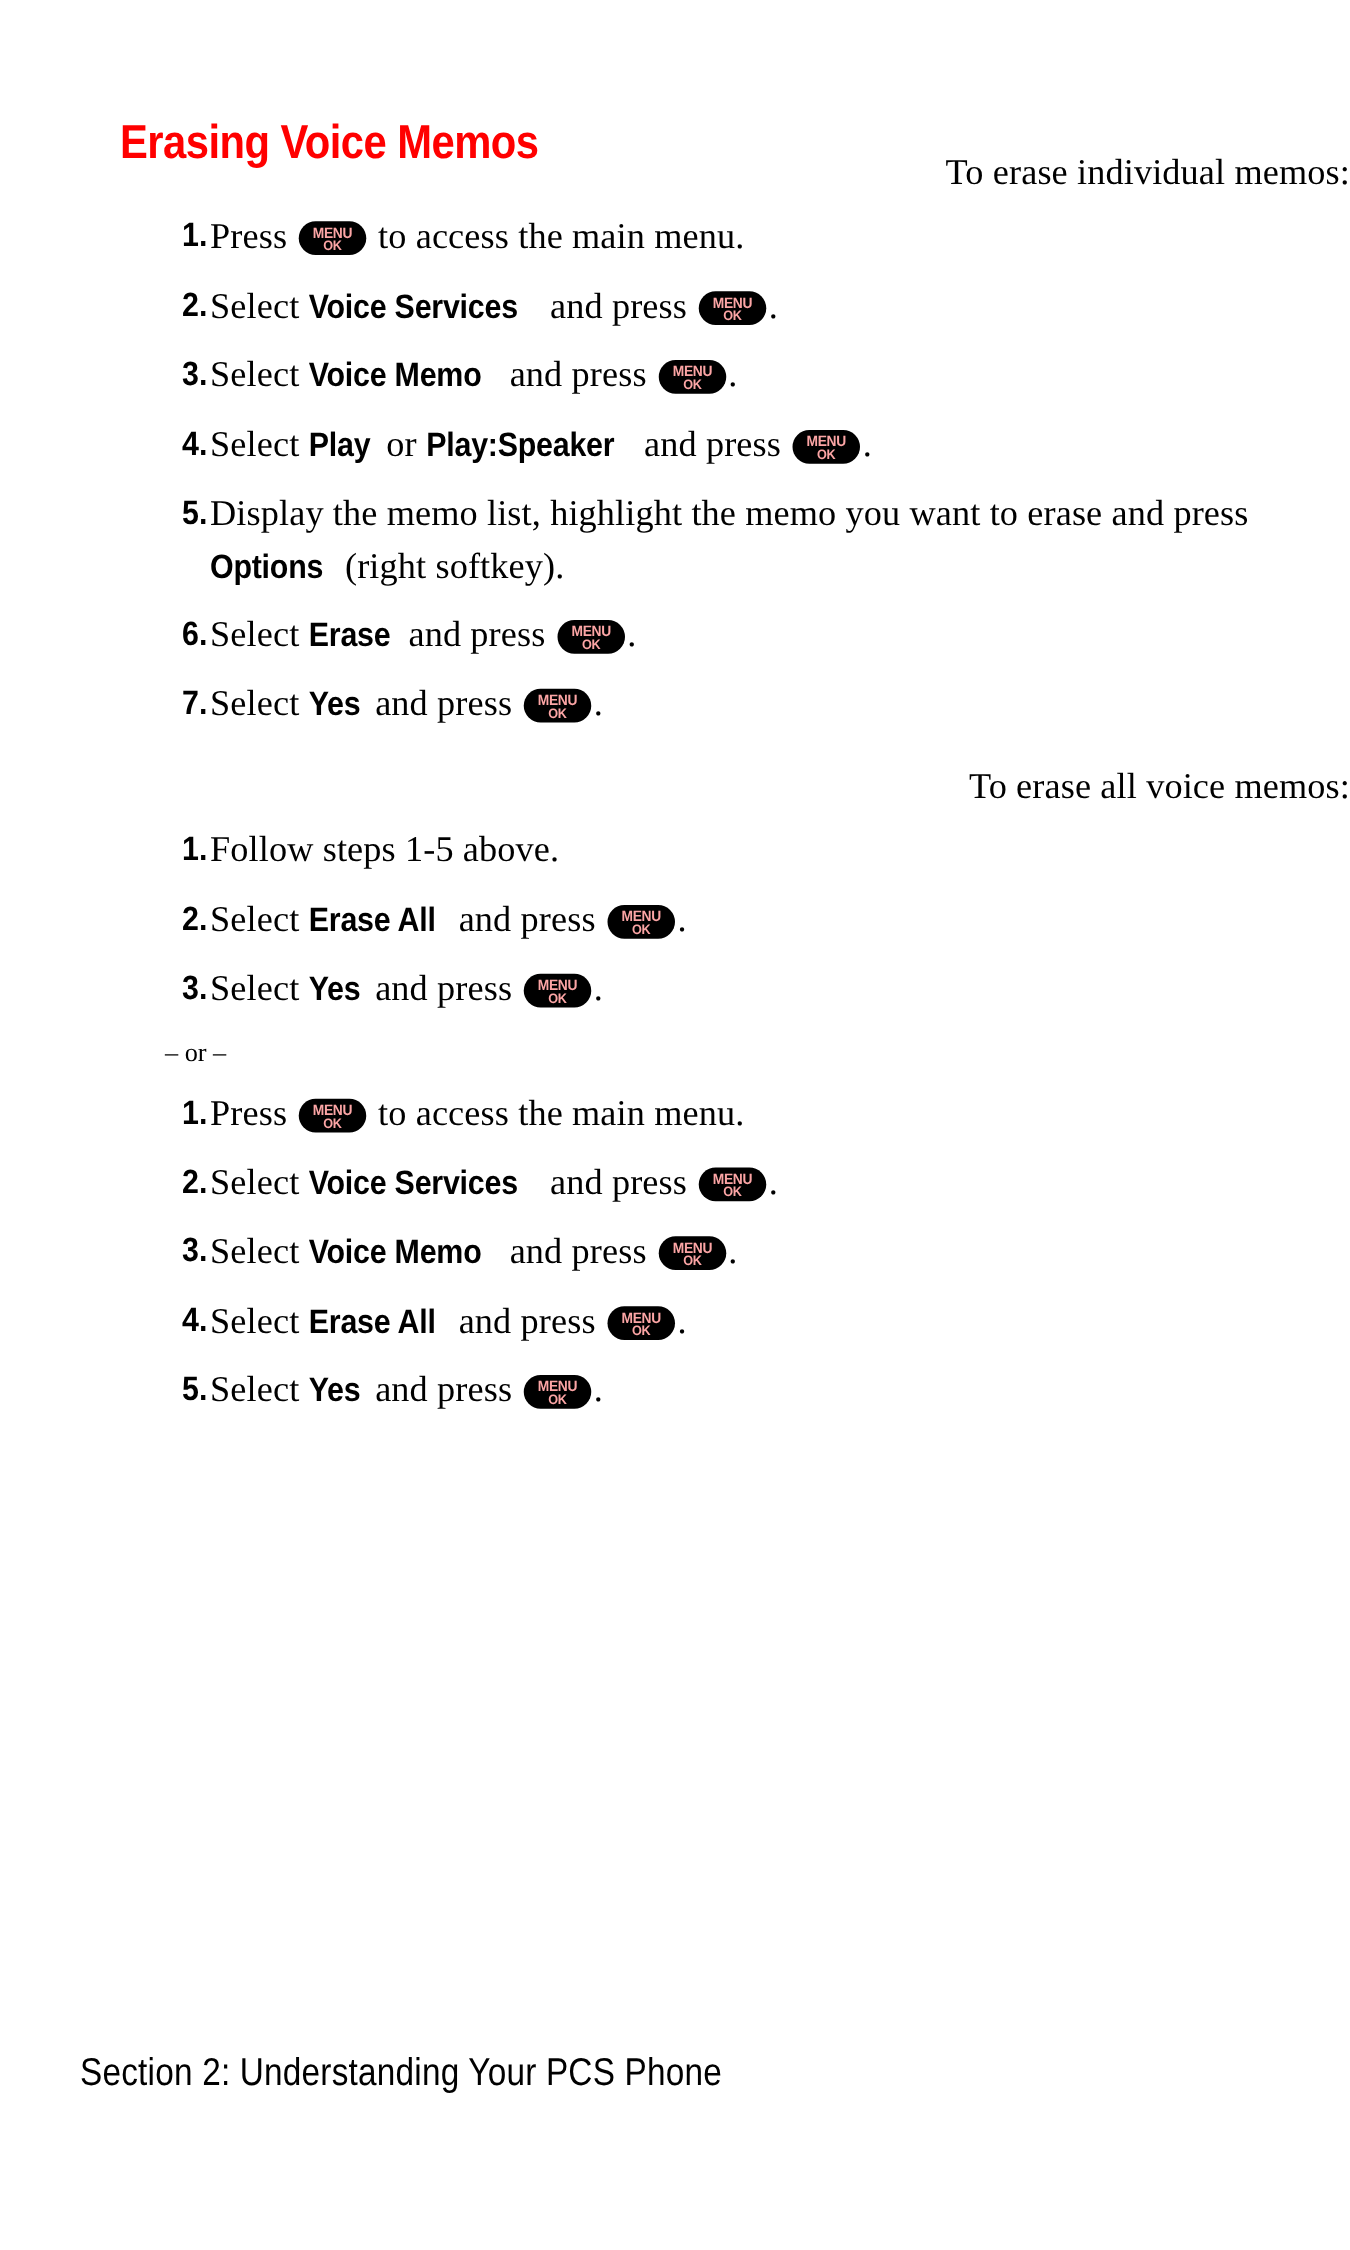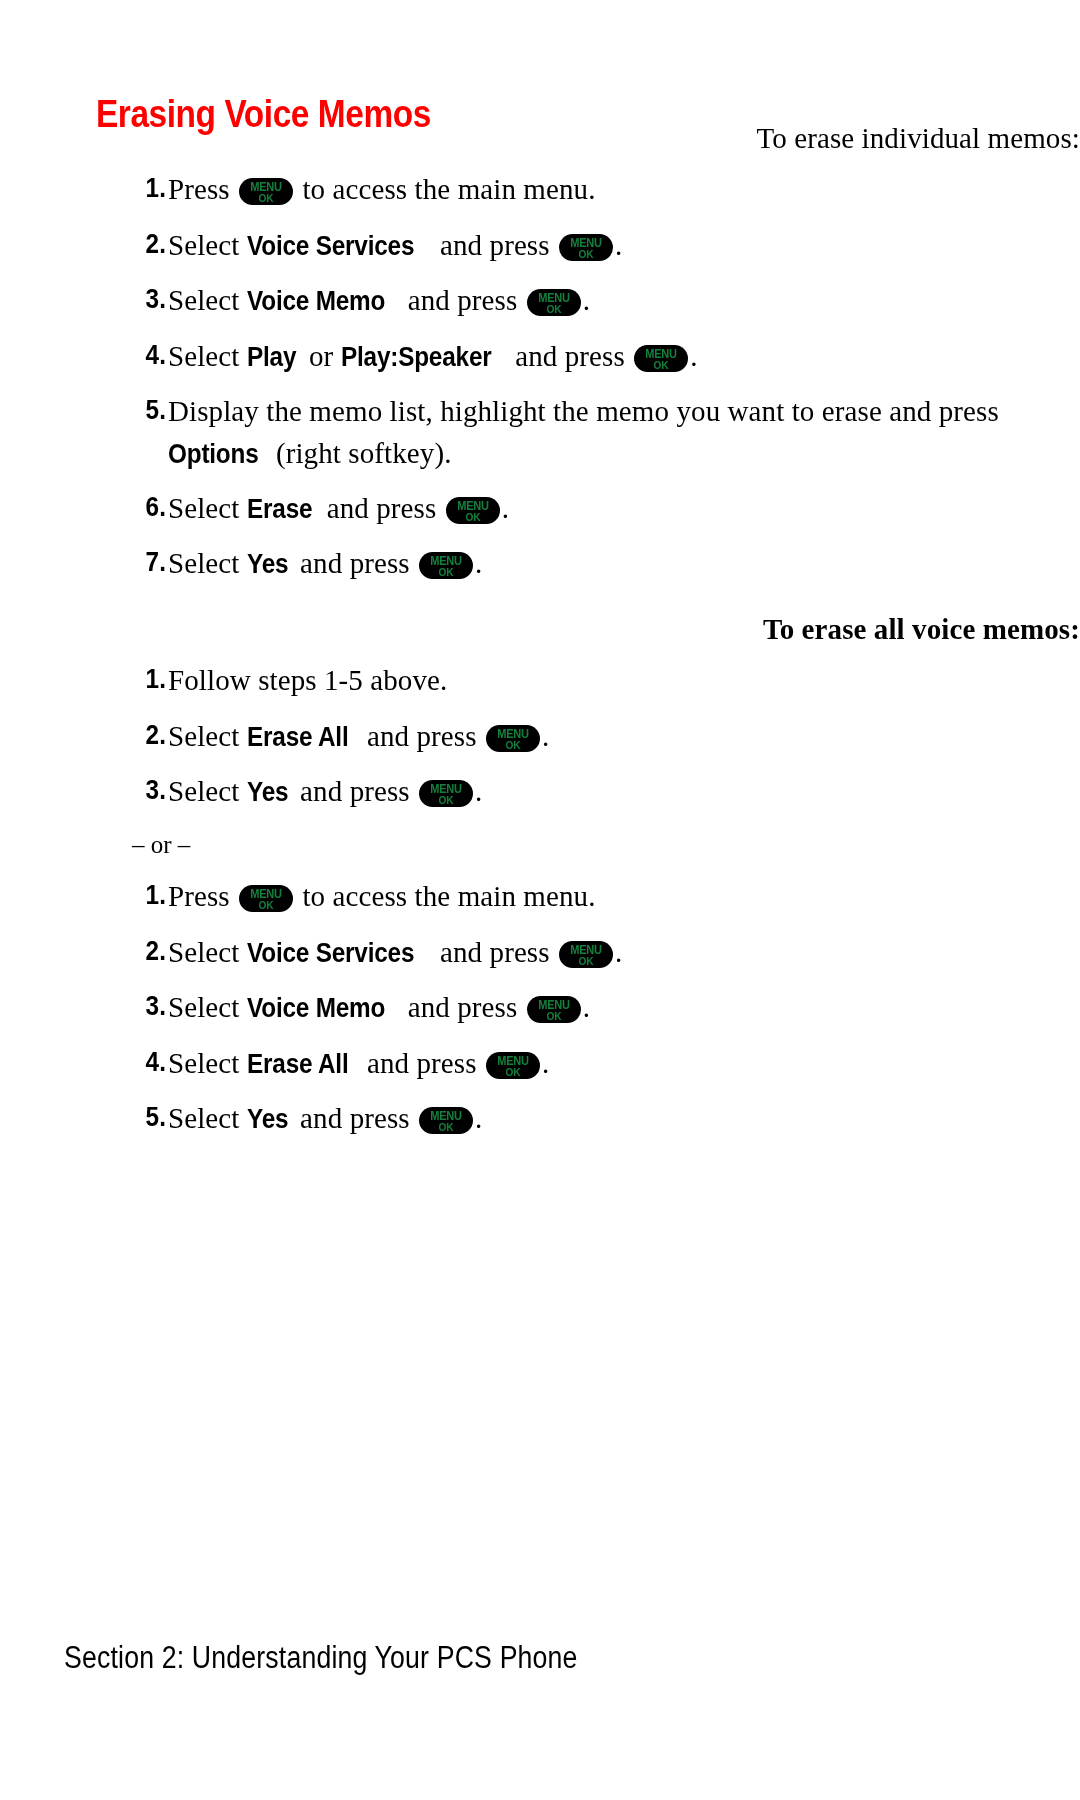--- a/index.html
+++ b/index.html
@@ -93,21 +93,21 @@
     display: inline-block;
     transform-origin: left center;
     vertical-align: baseline;
   }
 
   
   .menukey {
     display: inline-block;
     vertical-align: -6px;
     background: #000000;
-    color: #15803d;
+    color: #fca5a5;
     border-radius: 999px;
     width: 54px;
     height: 27px;
     margin: 0 2px;
     position: relative;
     text-align: center;
     font-family: "Liberation Sans Narrow", "Liberation Sans", sans-serif;
     line-height: 1;
     overflow: hidden;
   }
@@ -124,27 +124,26 @@
     font-size: 11px;
     font-weight: bold;
     letter-spacing: -0.2px;
     margin-top: 0px;
     transform: scaleX(0.92);
   }
 
   .or-divider {
     padding-left: 132px;
     margin: 0 0 14px 0;
-    font-size: 25px;
+    font-size: 21px;
     line-height: 1.43;
   }
 
   .spacer-lead {
     margin-top: 24px;
-    font-weight: bold;
   }
 
   
   .footer {
     position: absolute;
     left: 64px;
     right: 56px;
     bottom: 30px;
   }
   .footer-line1 {

